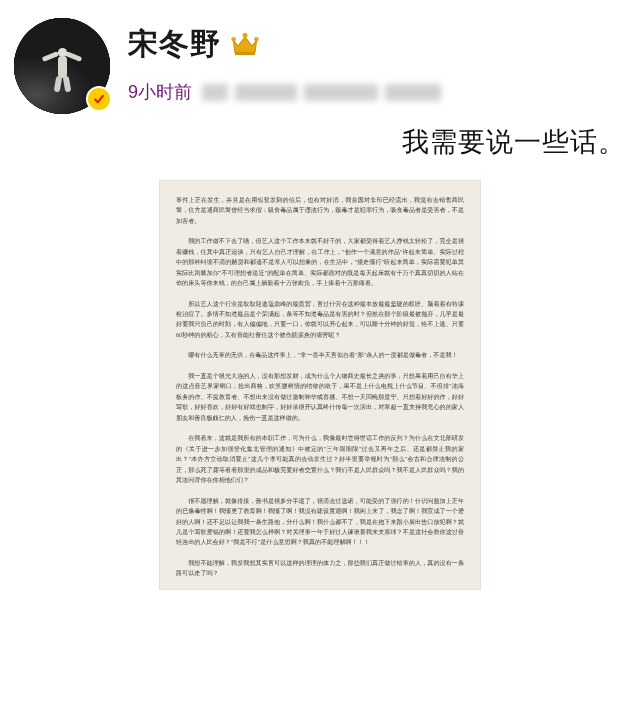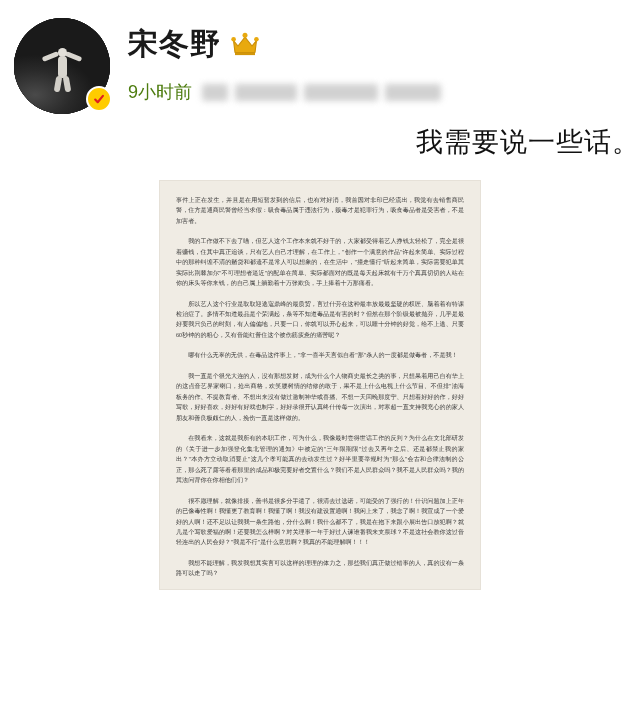--- a/index.html
+++ b/index.html
@@ -106,20 +106,21 @@
     border: 2px solid #ffffff;
     box-sizing: border-box;
     display: flex;
     align-items: center;
     justify-content: center;
   }
   .verify-badge svg { display: block; }
 
   .post-body {
     margin-left: 128px;
+    padding-right: 14px;
   }
   .name-row {
     display: flex;
     align-items: center;
     height: 52px;
   }
   .author-name {
     font-size: 30px;
     font-weight: 700;
     color: #1a1a1a;
@@ -134,21 +135,21 @@
   .crown-icon svg { display: block; }
 
   .meta-row {
     display: flex;
     align-items: center;
     height: 32px;
     margin-top: 6px;
   }
   .meta-time {
     font-size: 18px;
-    color: #4d7c0f;
+    color: #701a75;
   }
   .meta-source {
     font-size: 18px;
     color: #8a8a8a;
     margin-left: 10px;
     position: relative;
     display: inline-block;
     overflow: hidden;
     filter: blur(3.2px);
     opacity: .85;

